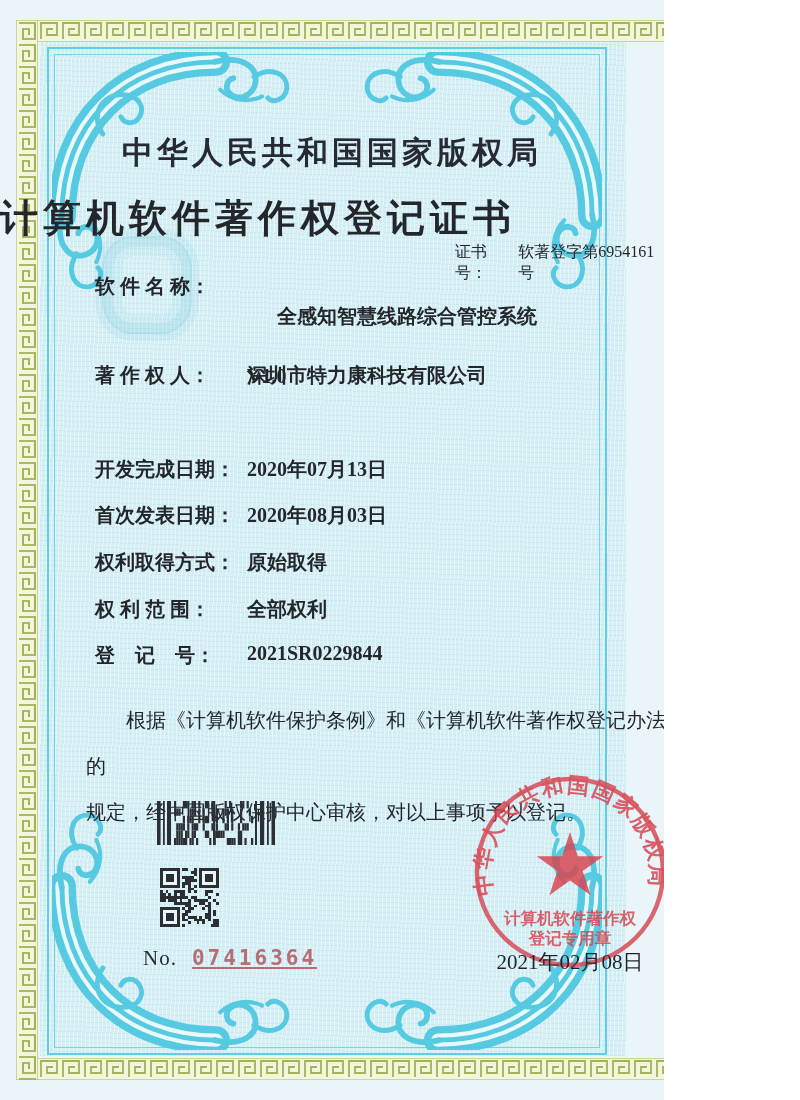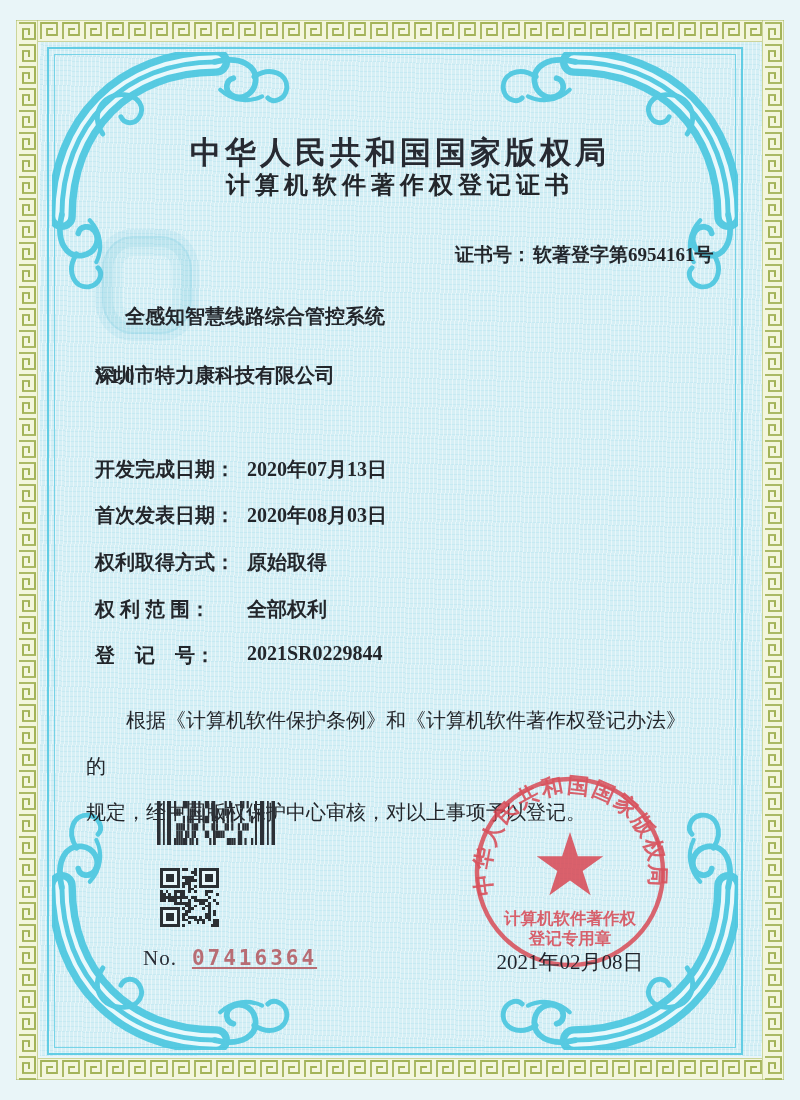--- a/index.html
+++ b/index.html
@@ -1,17 +1,17 @@
 <!DOCTYPE html>
 <html><head>
 <meta charset="utf-8">
 <style>
   html,body{margin:0;padding:0;}
   .page{
-    position:relative;width:800px;height:1100px;overflow:hidden;
+    position:relative;width:664px;height:1100px;overflow:hidden;
     background:#e9f5f8;
     font-family:"Liberation Serif","DejaVu Serif",serif;
     color:#23262b;
   }
   .paper-inner{
     position:absolute;inset:40px 16px 42px 40px;
     left:40px;top:42px;right:38px;bottom:44px;
     background-color:#d5eff5;
     background-image:
       repeating-linear-gradient(92deg, rgba(255,255,255,.45) 0 1px, rgba(0,0,0,0) 1px 4px),
@@ -29,23 +29,23 @@
   .corner.tr{right:62px;top:52px;transform:scaleX(-1);}
   .corner.bl{left:52px;bottom:50px;transform:scaleY(-1);}
   .corner.br{right:62px;bottom:50px;transform:scale(-1,-1);}
   .watermark{
     position:absolute;left:102px;top:236px;width:86px;height:94px;
     border:2px solid rgba(90,190,215,.30);border-radius:34%;
     box-shadow:0 0 0 7px rgba(90,190,215,.10), inset 0 0 0 9px rgba(90,190,215,.12), inset 0 0 0 18px rgba(90,190,215,.08);
   }
   .authority{position:absolute;top:132px;left:0;width:100%;text-align:center;
     font-size:31px;font-weight:bold;letter-spacing:4px;color:#272a32;}
-  .cert-title{position:absolute;top:169px;left:0;width:100%;text-align:center;
-    font-size:24px;font-weight:bold;letter-spacing:5px;color:#23262b;}
-  .certno-line{position:absolute;top:242px;left:455px;font-size:19px;font-weight:bold;display:flex;}
+  .cert-title{position:absolute;top:193px;left:0;width:100%;
+    font-size:38px;font-weight:bold;letter-spacing:5px;color:#23262b;}
+  .certno-line{position:absolute;top:242px;left:455px;font-size:16px;font-weight:normal;display:flex;}
   .certno-line .v{margin-left:2px;}
   .field{position:absolute;left:95px;display:flex;font-size:20px;font-weight:bold;}
   .field .lbl{width:152px;flex:0 0 152px;white-space:pre;}
   .field .val{white-space:pre;}
   .val2{display:block;}
   .f1{top:271px;line-height:30px;}
   .f2{top:362px;}
   .f3{top:456px;}
   .f4{top:502px;}
   .f5{top:549px;}
@@ -130,26 +130,28 @@
   <div class="watermark"></div>
 
   <div class="authority">中华人民共和国国家版权局</div>
   <div class="cert-title">计算机软件著作权登记证书</div>
   <div class="certno-line">
     <span class="k">证书号：</span>
     <span class="v">软著登字第6954161号</span>
   </div>
 
   <div class="field f1">
+    <span class="lbl">软 件 名 称：</span>
     <span class="val">
       <span>全感知智慧线路综合管控系统</span>
       <span class="val2">V1.0</span>
     </span>
   </div>
   <div class="field f2">
+    <span class="lbl">著 作 权 人：</span>
     <span class="val">深圳市特力康科技有限公司</span>
   </div>
   <div class="field f3">
     <span class="lbl">开发完成日期：</span>
     <span class="val">2020年07月13日</span>
   </div>
   <div class="field f4">
     <span class="lbl">首次发表日期：</span>
     <span class="val">2020年08月03日</span>
   </div>

